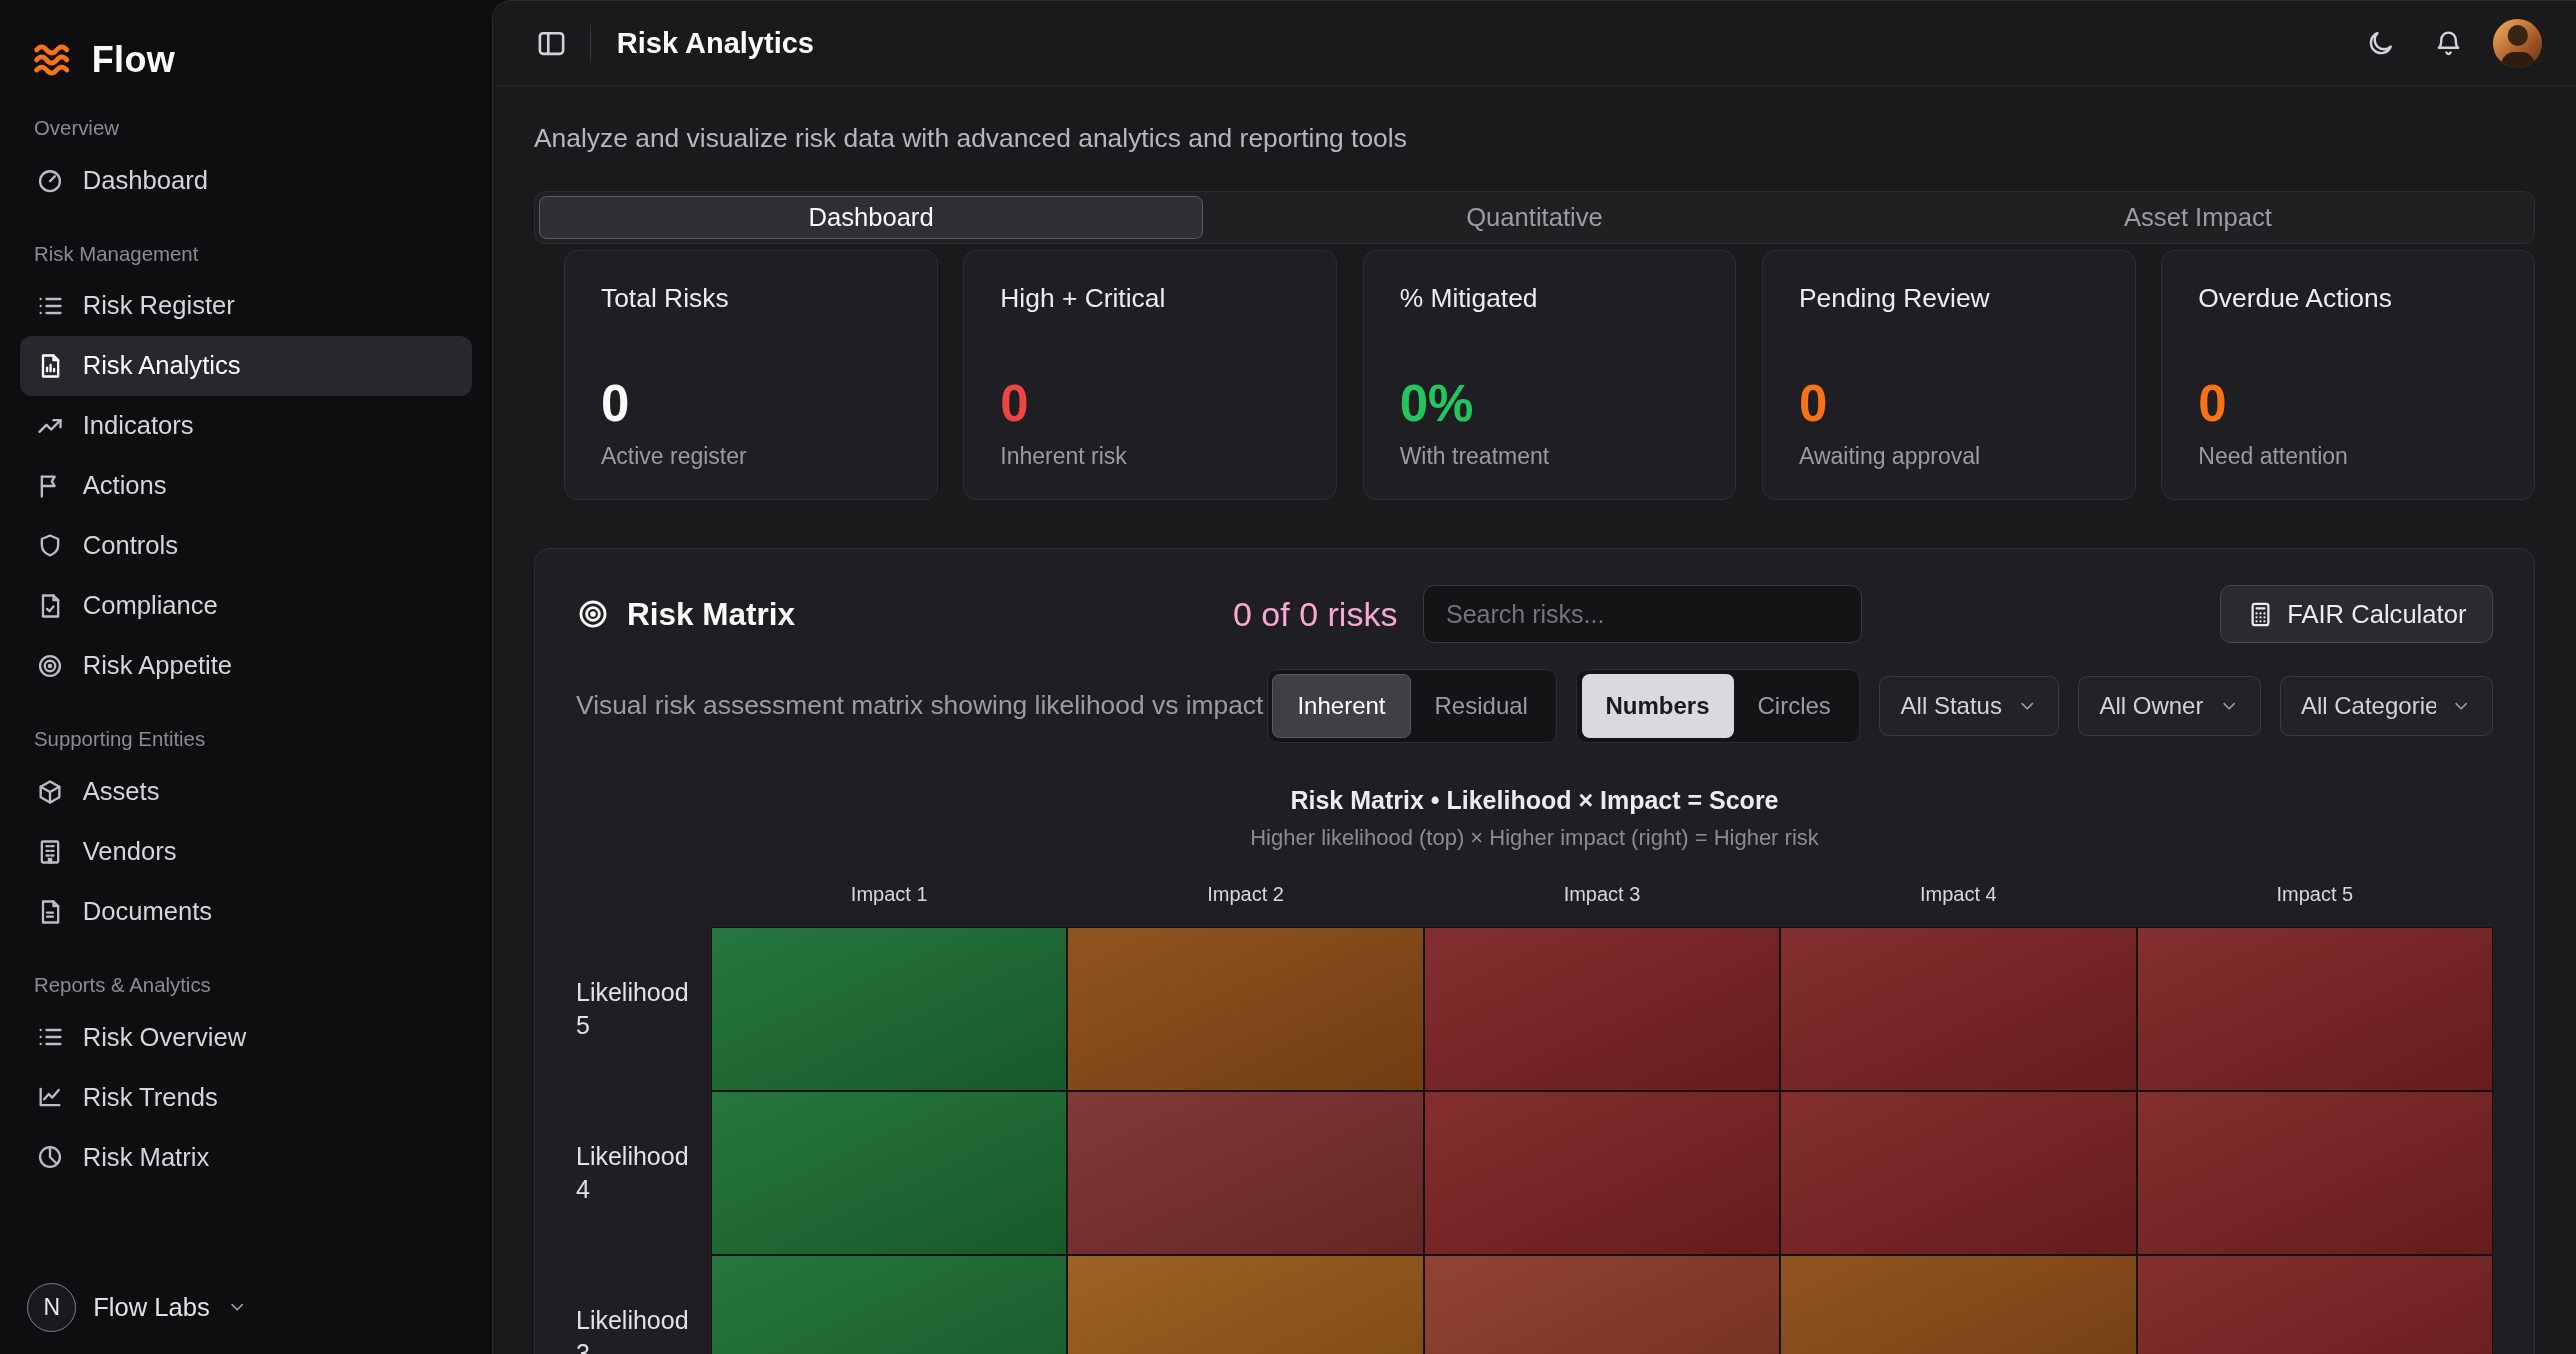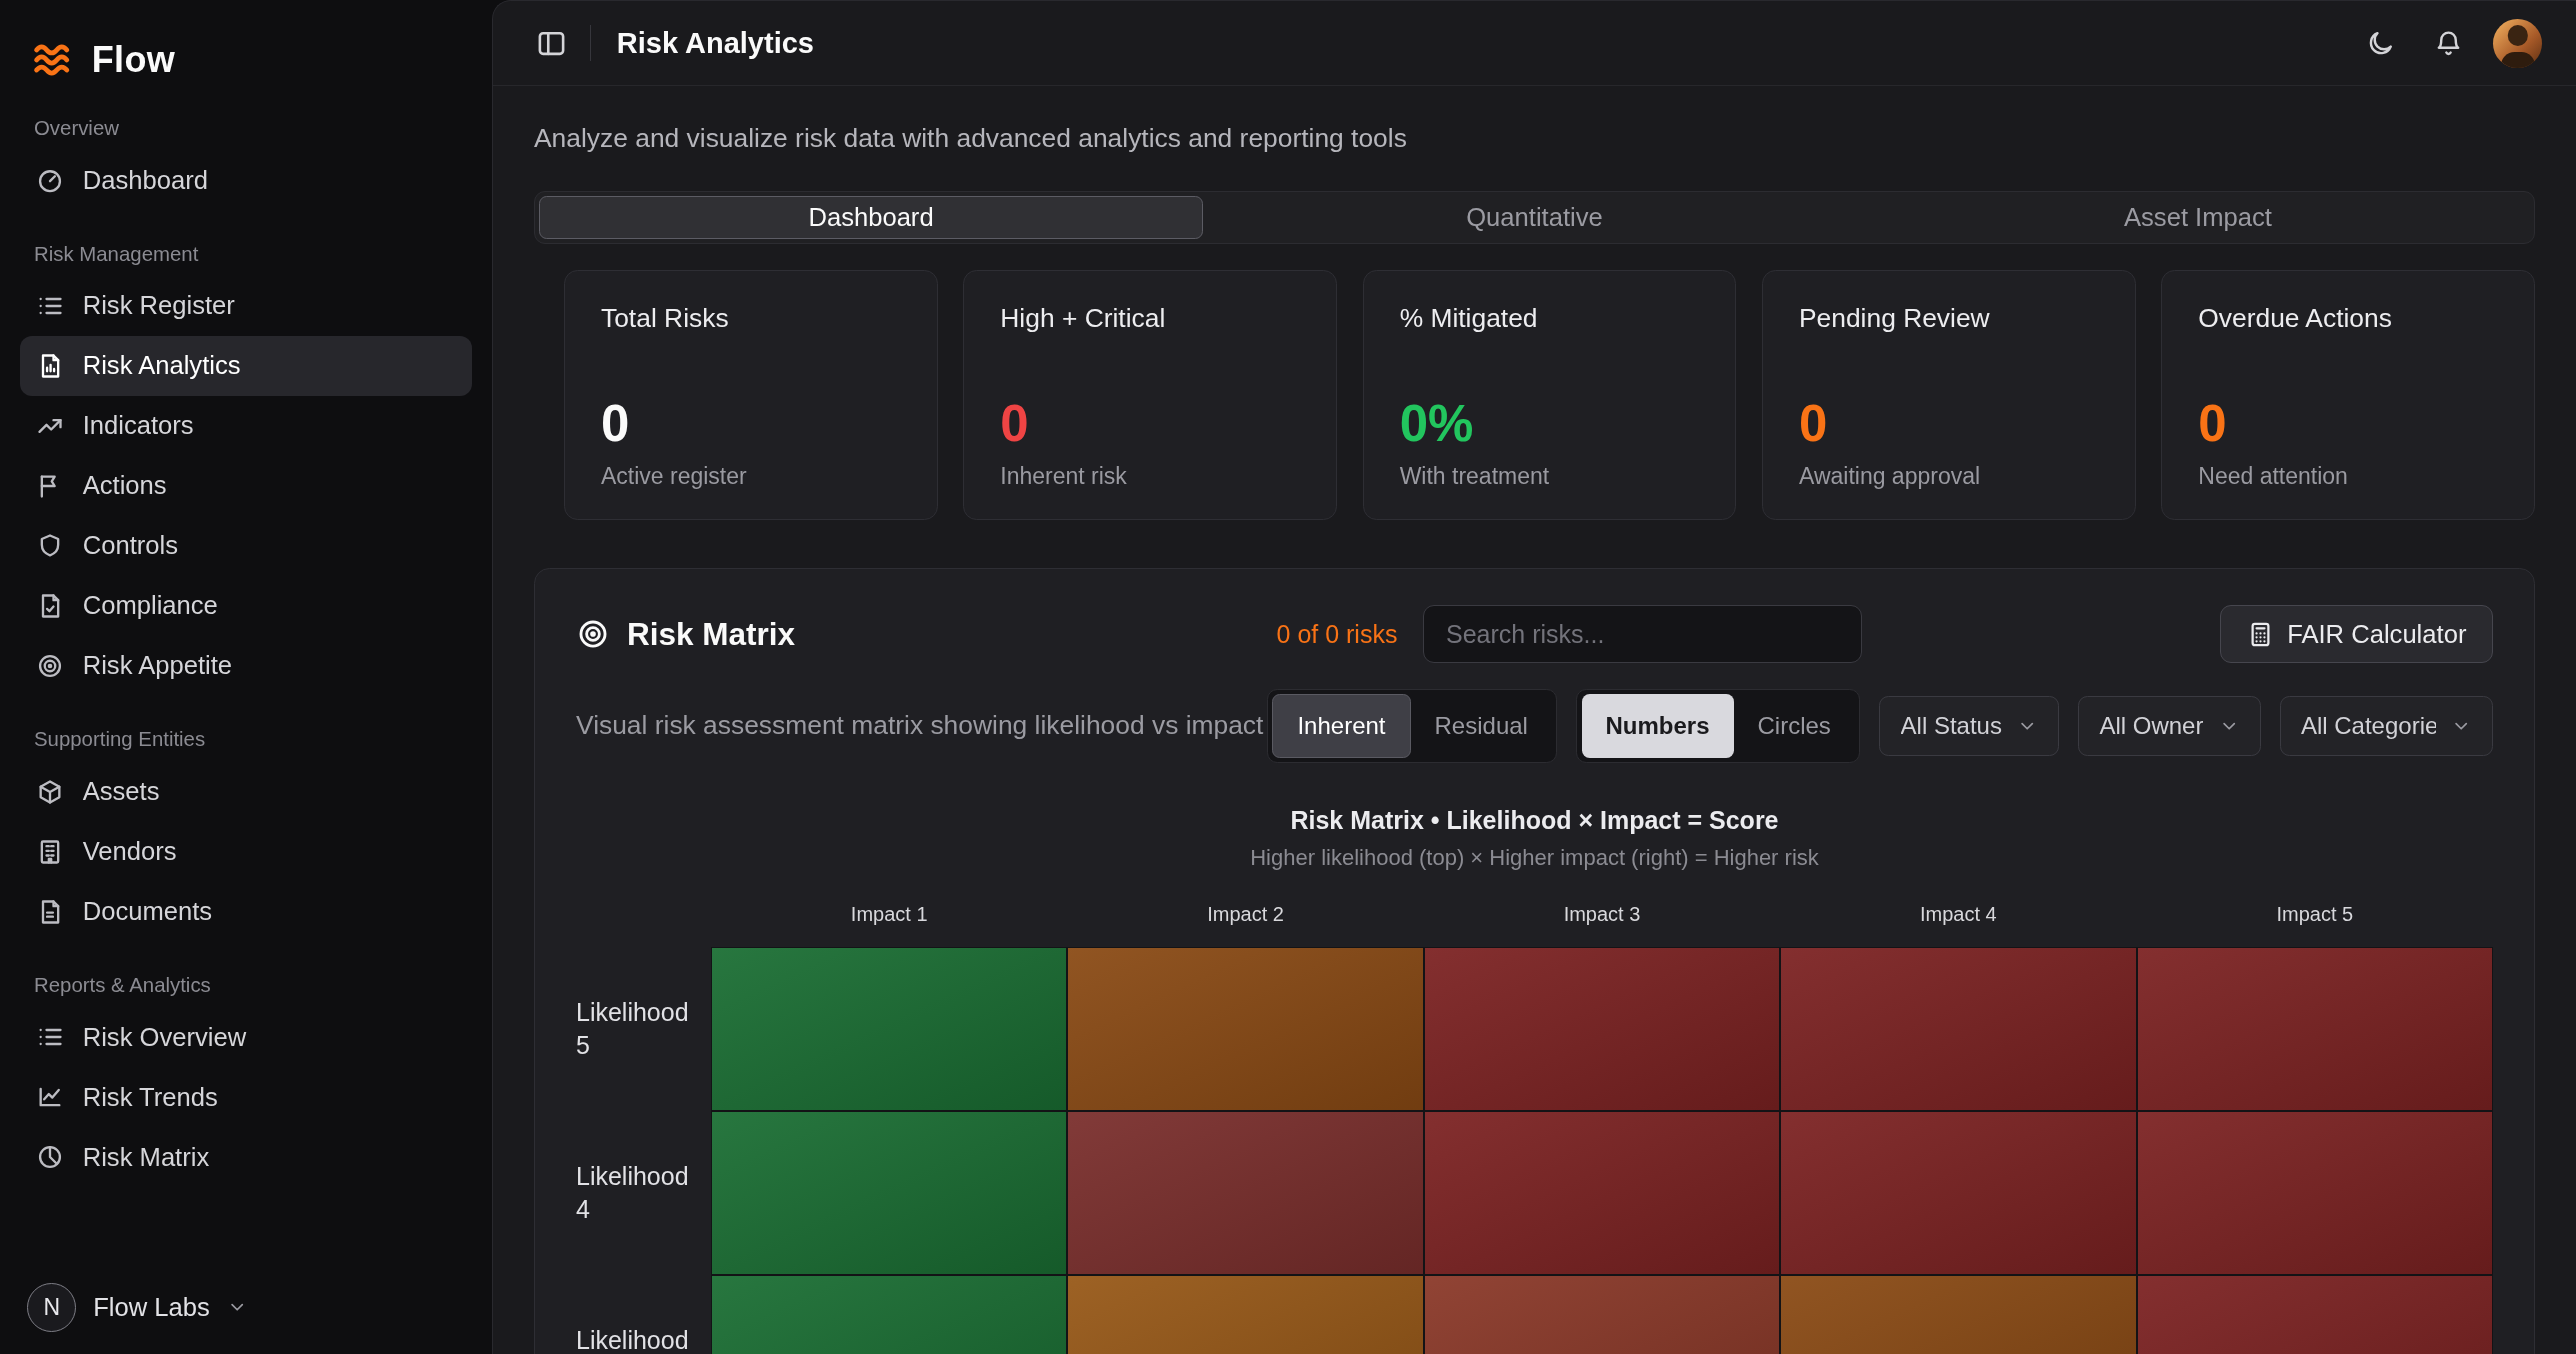--- a/index.html
+++ b/index.html
@@ -49,34 +49,34 @@
   .tb-avatar::after { content:""; position:absolute; left:50%; transform:translateX(-50%); bottom:-13.6px; width:34px; height:29px; border-radius:13.6px 13.6px 0 0; background:#2e1c0e; }
   .tb-avatar::before { content:""; position:absolute; left:50%; transform:translateX(-50%); top:6.8px; width:20.4px; height:20.4px; border-radius:50%; background:#3a2412; }
 
   .content { flex:1; overflow:hidden; padding:37px 41px 0; }
   .page-subtitle { font-size:26.4px; color:#b6b6bc; }
 
   .tabs { margin-top:37px; background:#202023; border:0.9px solid #2c2c31; border-radius:11px; padding:4.3px; display:grid; grid-template-columns:repeat(3,1fr); height:53px; }
   .tab { display:flex; align-items:center; justify-content:center; font-size:25.6px; color:#9b9ba2; border-radius:7.7px; cursor:pointer; border:1.3px solid transparent; }
   .tab.active { background:#303034; border-color:#5c5c64; color:#fafafa; }
 
-  .stats { margin-top:26px; display:grid; grid-template-columns:repeat(5,1fr); gap:25.6px;padding-left:30px; }
+  .stats { margin-top:6px; display:grid; grid-template-columns:repeat(5,1fr); gap:25.6px;padding-left:30px; }
   .card { background:#1f1f23; border:0.9px solid #2e2e34; border-radius:13.6px; padding:32px 36px 29px; height:250px; display:flex; flex-direction:column; }
   .card-title { font-size:26.4px; color:#ededf0; font-weight:500; }
   .card-value { margin-top:auto; font-size:51px; font-weight:700; line-height:1; }
   .card-caption { margin-top:13.6px; font-size:23px; color:#9a9aa1; }
 
   
   .panel { margin-top:48px; background:#1f1f23; border:0.9px solid #2e2e34; border-radius:15.3px; padding:36px 41px; height:1193px; }
   .panel-head { display:flex; align-items:center; }
   .panel-title-group { display:flex; align-items:center; gap:17px; }
   .panel-title-icon { width:34px; height:34px; color:#fafafa; }
   .panel-title-icon svg { width:34px; height:34px; }
   .panel-title { font-size:31.5px; font-weight:700; color:#fafafa; }
-  .risks-count { margin-left:auto; font-size:25px; color:#f97316; white-space:nowrap; }
+  .risks-count { margin-left:auto; font-size:34px; color:#f9a8d4; white-space:nowrap; }
   .search-input { margin-left:25.6px; width:439px; height:58px; background:#141417; border:0.9px solid #3a3a41; border-radius:11px; padding:0 22px; font-size:25px; color:#e6e6e9; font-family:"Liberation Sans",sans-serif; }
   .search-input::placeholder { color:#73737b; }
   .fair-btn { margin-left:358px; height:58px; display:flex; align-items:center; gap:13.6px; background:#2a2a2f; border:0.9px solid #46464e; border-radius:11px; padding:0 25.6px; font-size:25.6px; color:#ececef; cursor:pointer; white-space:nowrap; }
   .fair-btn .b-icon { width:27px; height:27px; }
   .fair-btn .b-icon svg { width:27px; height:27px; }
 
   .panel-sub-row { margin-top:25.6px; display:flex; align-items:center; }
   .panel-subtitle { font-size:26.4px; color:#9b9ba2; }
   .controls { margin-left:auto; display:flex; align-items:center; gap:19px; }
   .seg-group { background:#141417; border:0.9px solid #2c2c31; border-radius:10.2px; padding:4.3px; display:flex; }

